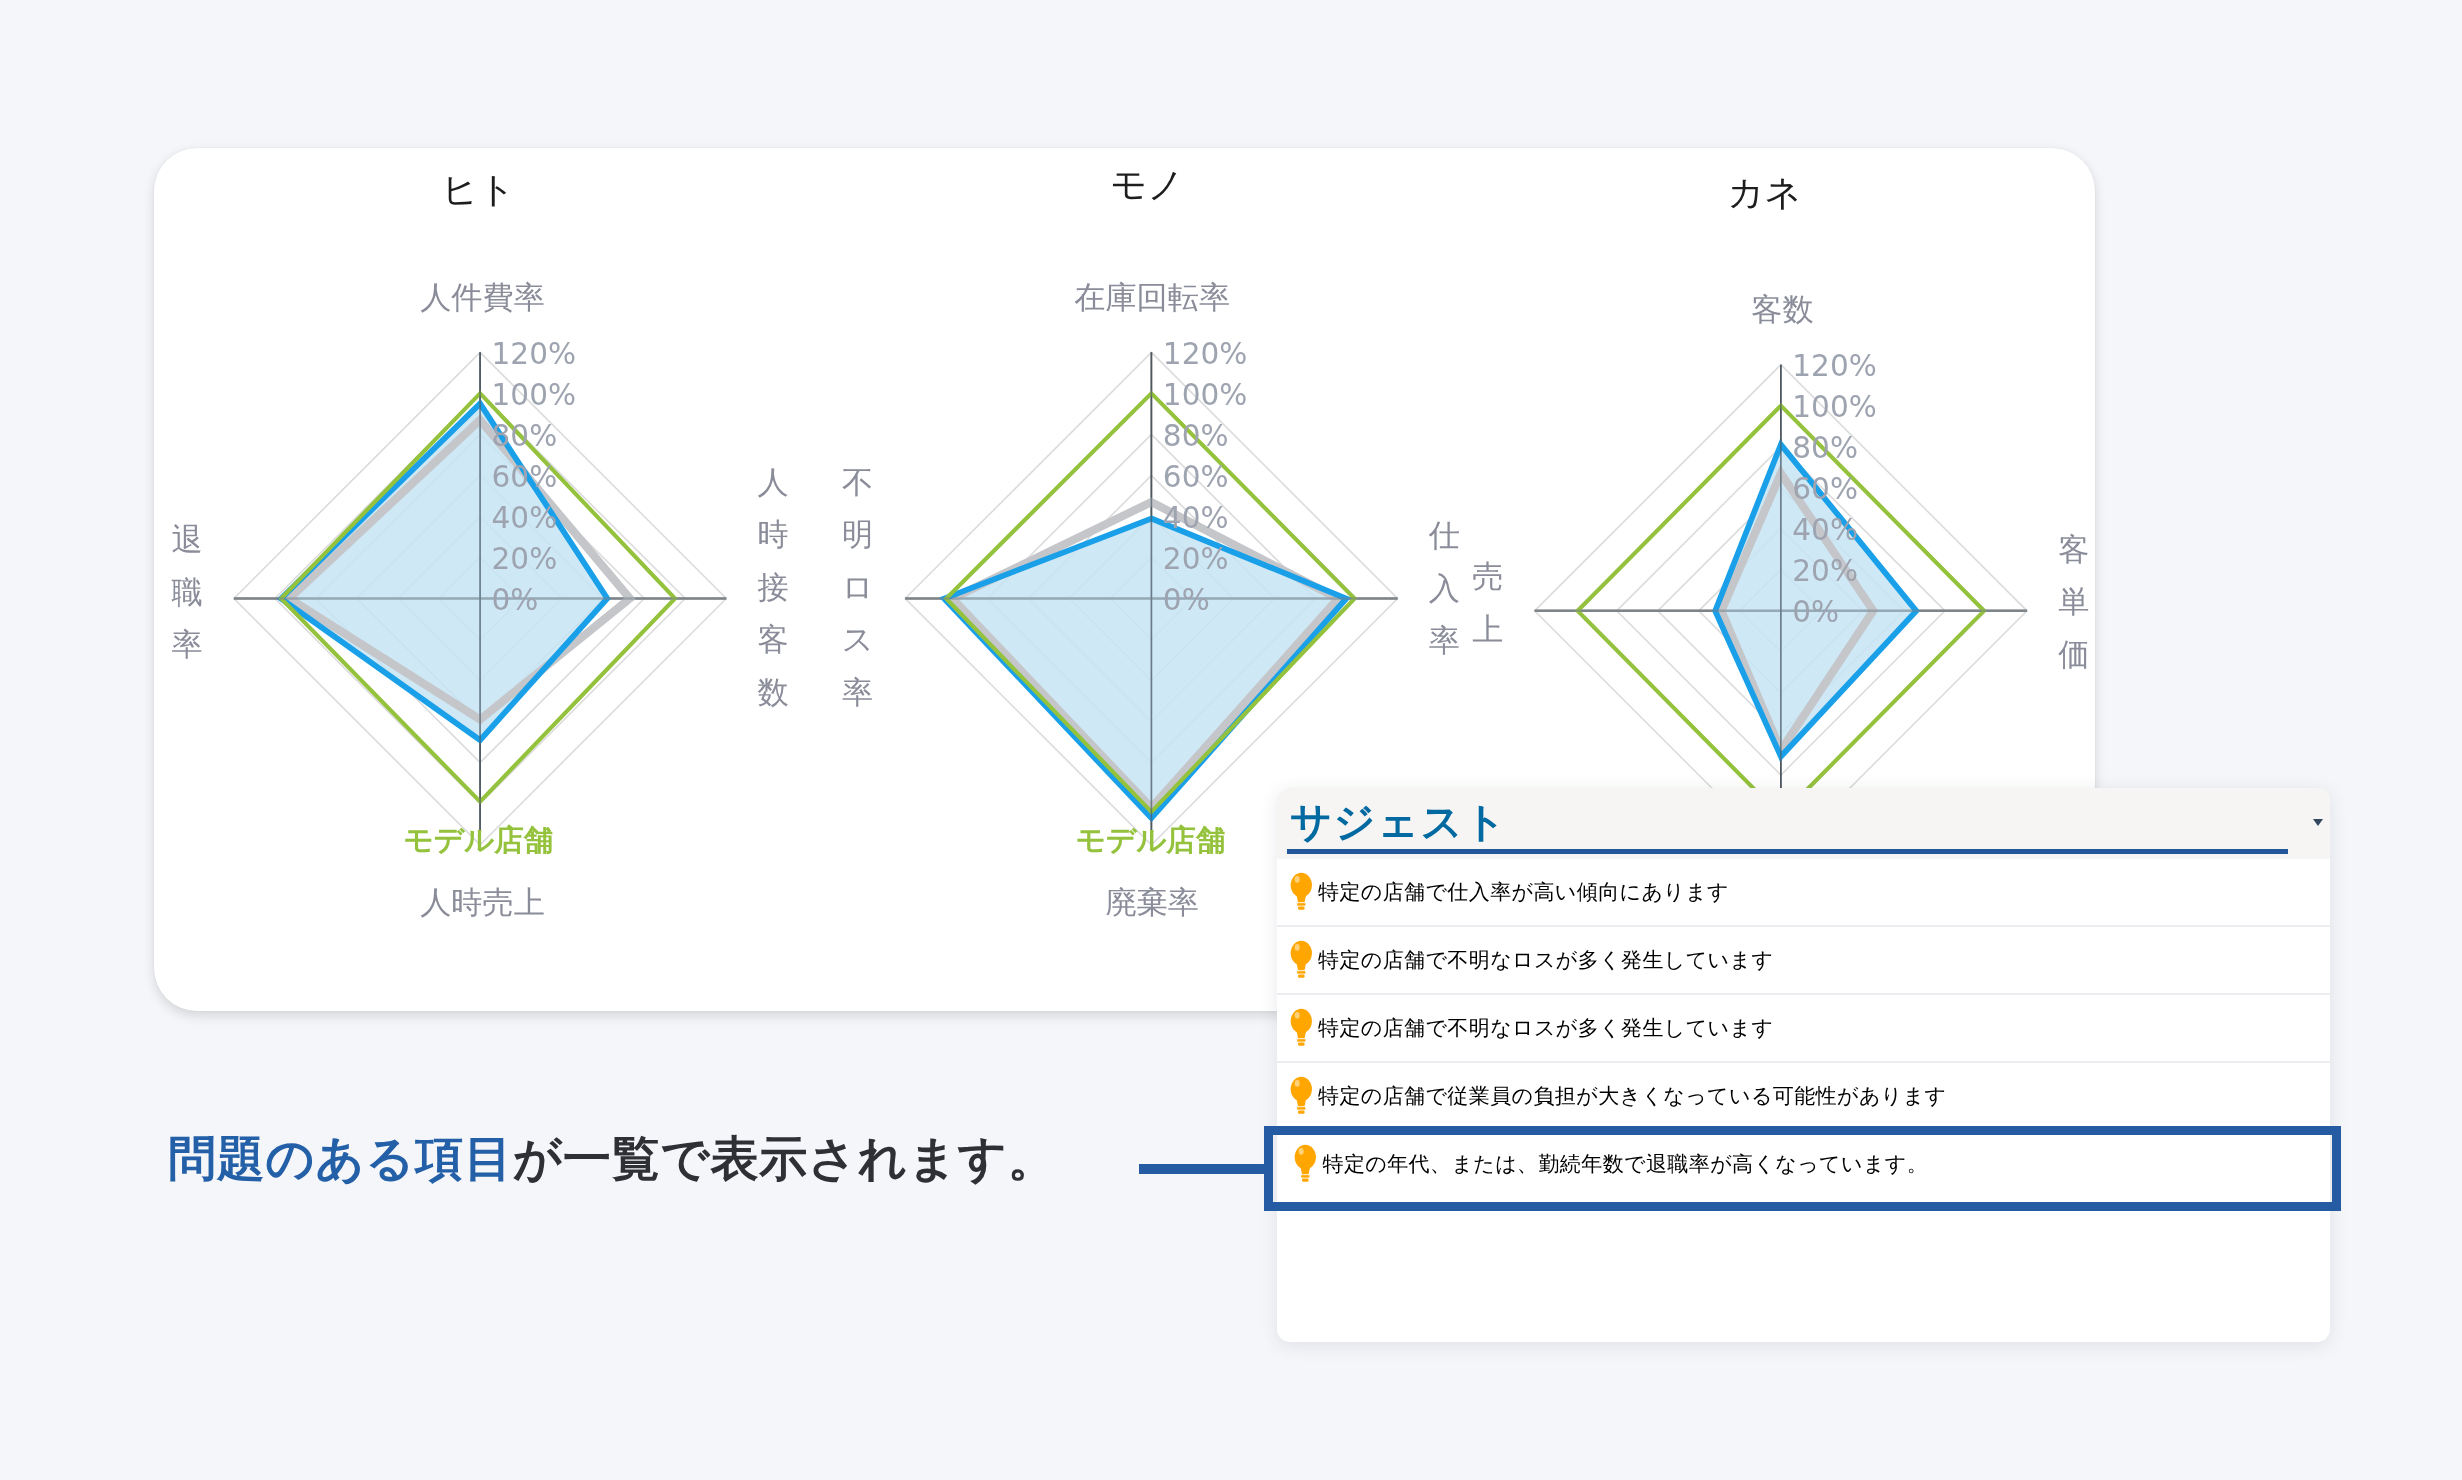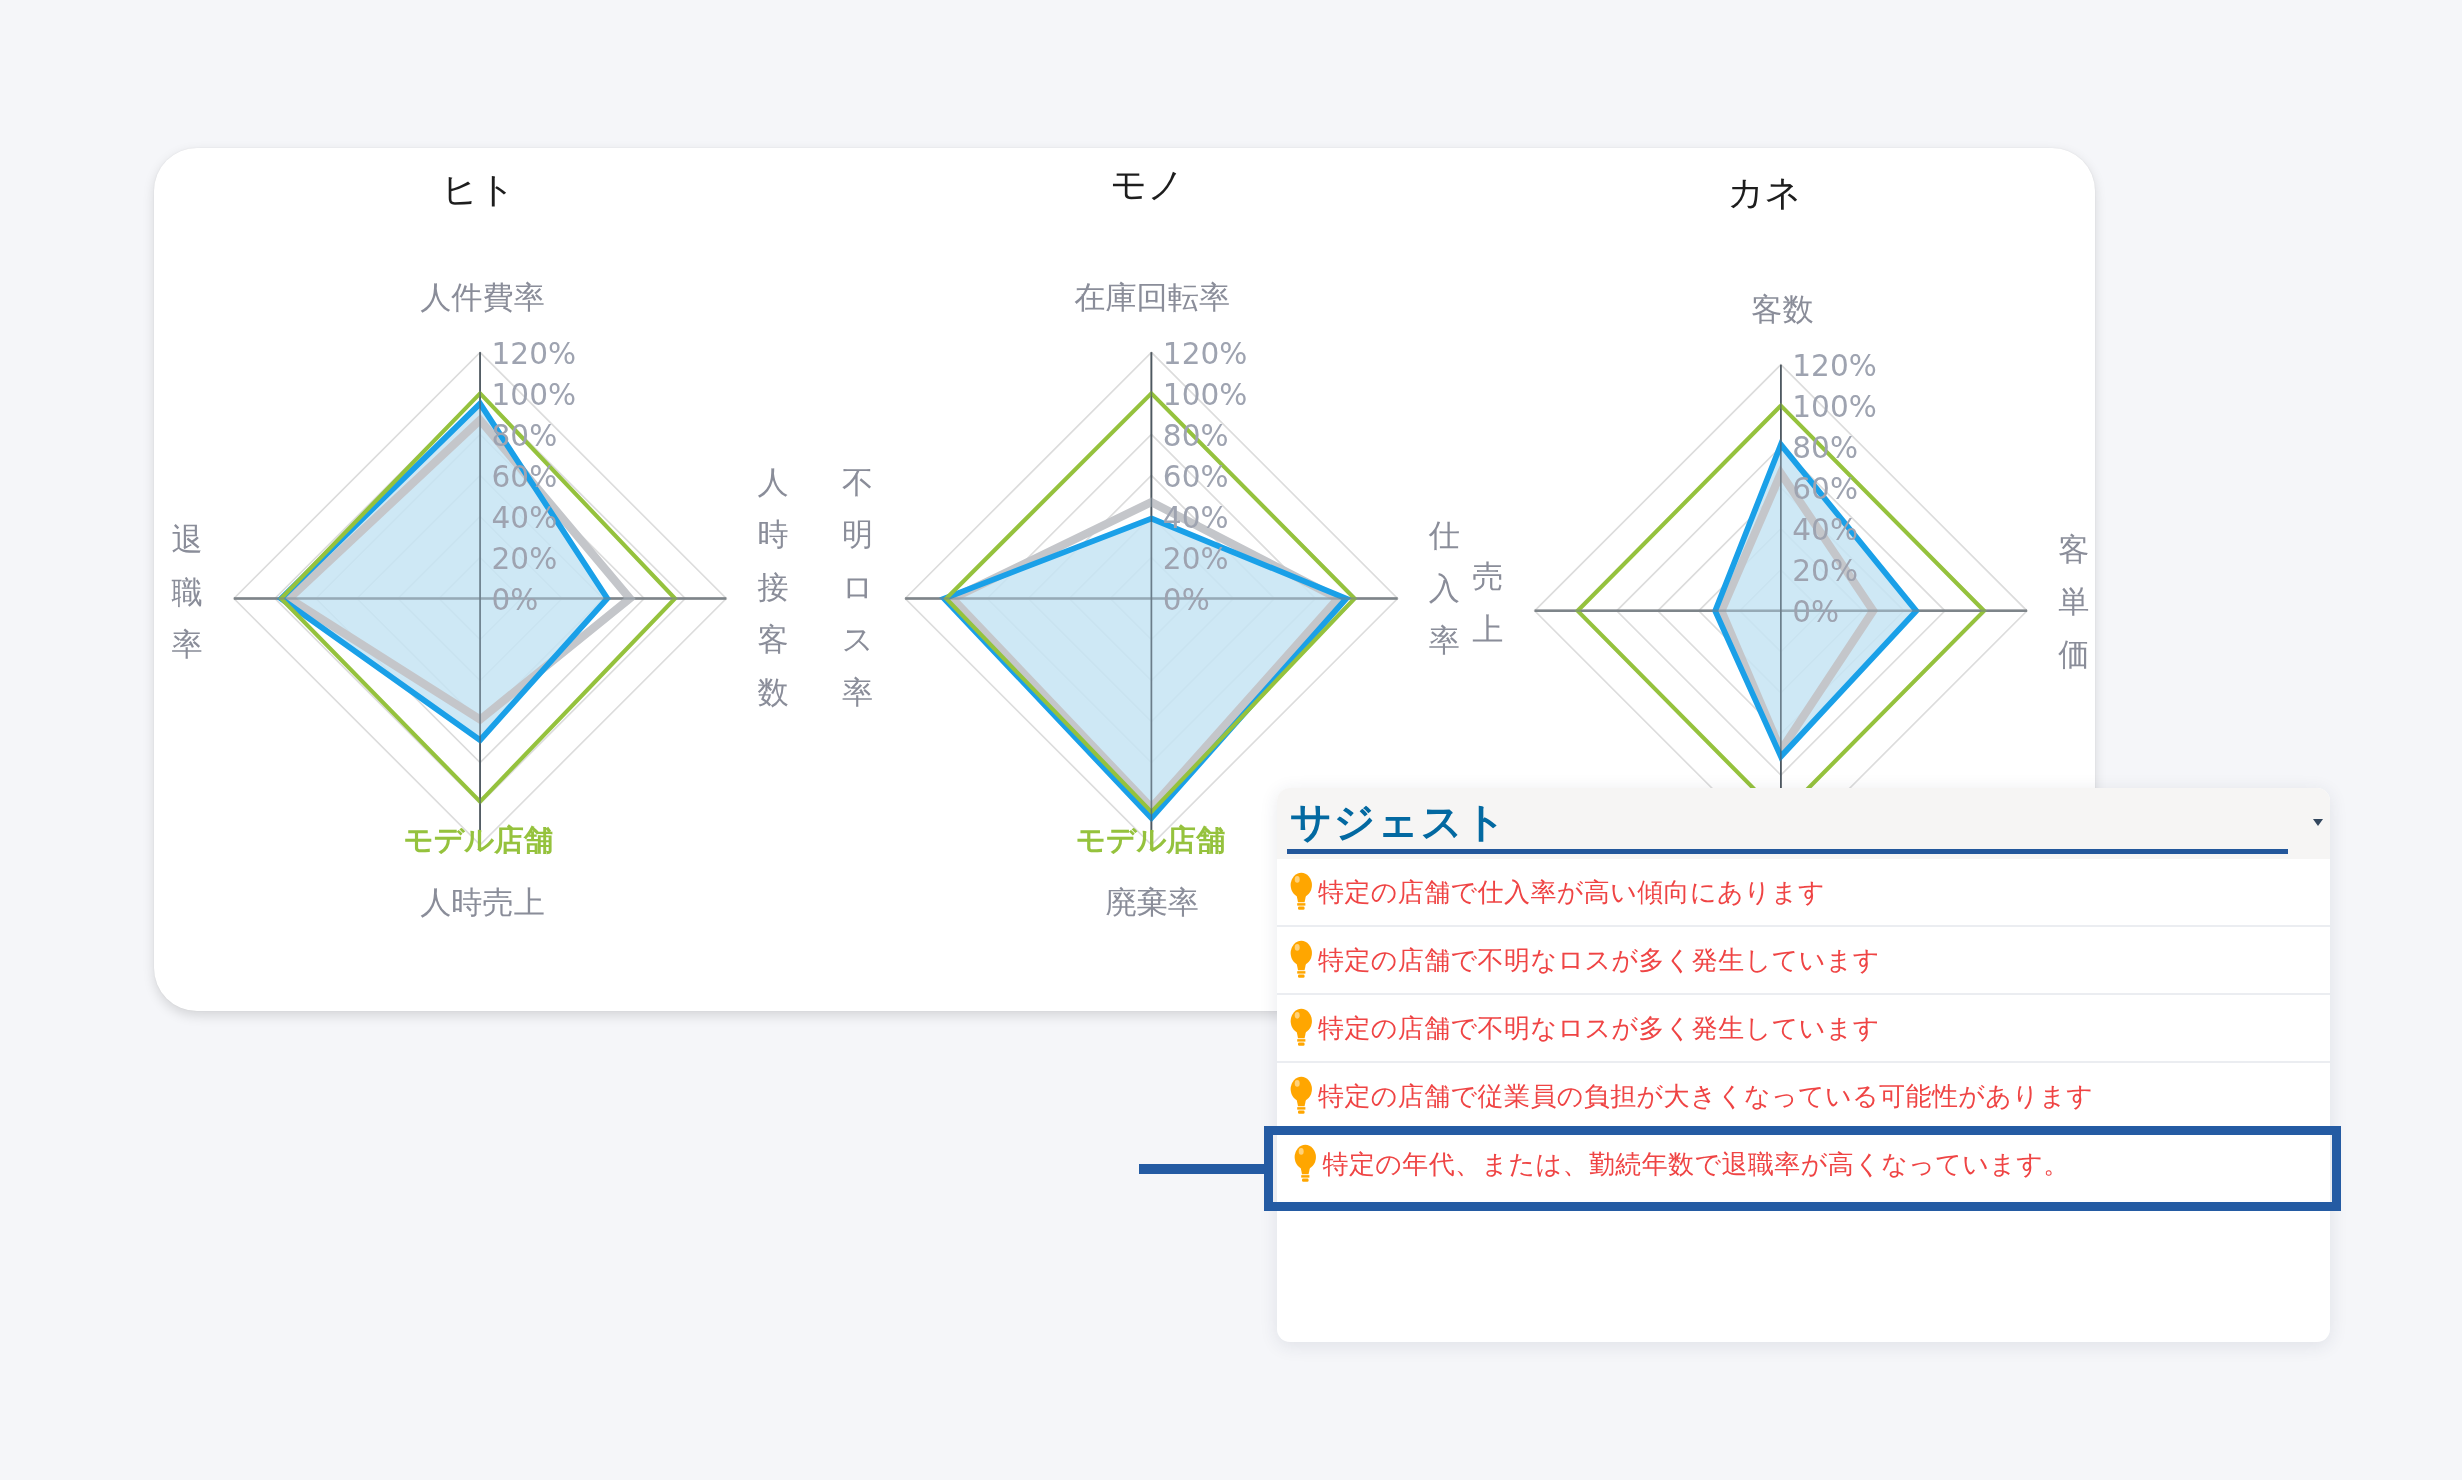--- a/index.html
+++ b/index.html
@@ -41,21 +41,21 @@
     position: absolute; right: 6.6px; top: 31px; width: 0; height: 0;
     border-left: 5.7px solid transparent; border-right: 5.7px solid transparent; border-top: 7.4px solid #33475e;
   }
   .suggest-list { position: absolute; left: 0; top: 71px; width: 100%; }
   .suggest-item {
     position: relative; height: 66px; border-bottom: 2.5px solid #ebedf1;
     display: flex; align-items: center; padding-left: 11.5px;
   }
   .suggest-item.last { border-bottom: none; padding-left: 16px; }
   .bulb { width: 24.6px; height: 43px; margin-right: 4.9px; flex: none; }
-  .suggest-text { font-size: 26px; color: #ef4444; white-space: nowrap; letter-spacing: 0.4px; }
+  .suggest-text { font-size: 21px; color: #000000; white-space: nowrap; letter-spacing: 0.4px; }
 
   .highlight-box {
     position: absolute; left: 1264px; top: 1126px; width: 1077px; height: 85px;
     border: 9.8px solid #245ba3; box-sizing: border-box;
   }
   .connector {
     position: absolute; left: 1139px; top: 1164px; width: 125px; height: 9.8px; background: #245ba3;
   }
 
   .caption {
@@ -263,14 +263,15 @@
         </svg>
       <span class="suggest-text">特定の年代、または、勤続年数で退職率が高くなっています。</span>
     </div>
   </div>
 </div>
 
 <div class="connector"></div>
 <div class="highlight-box"></div>
 
 <div class="caption">
+  <span class="caption-line"><span class="accent">問題のある項目</span><span>が一覧で表示されます。</span></span>
 </div>
 
 
 </body></html>

